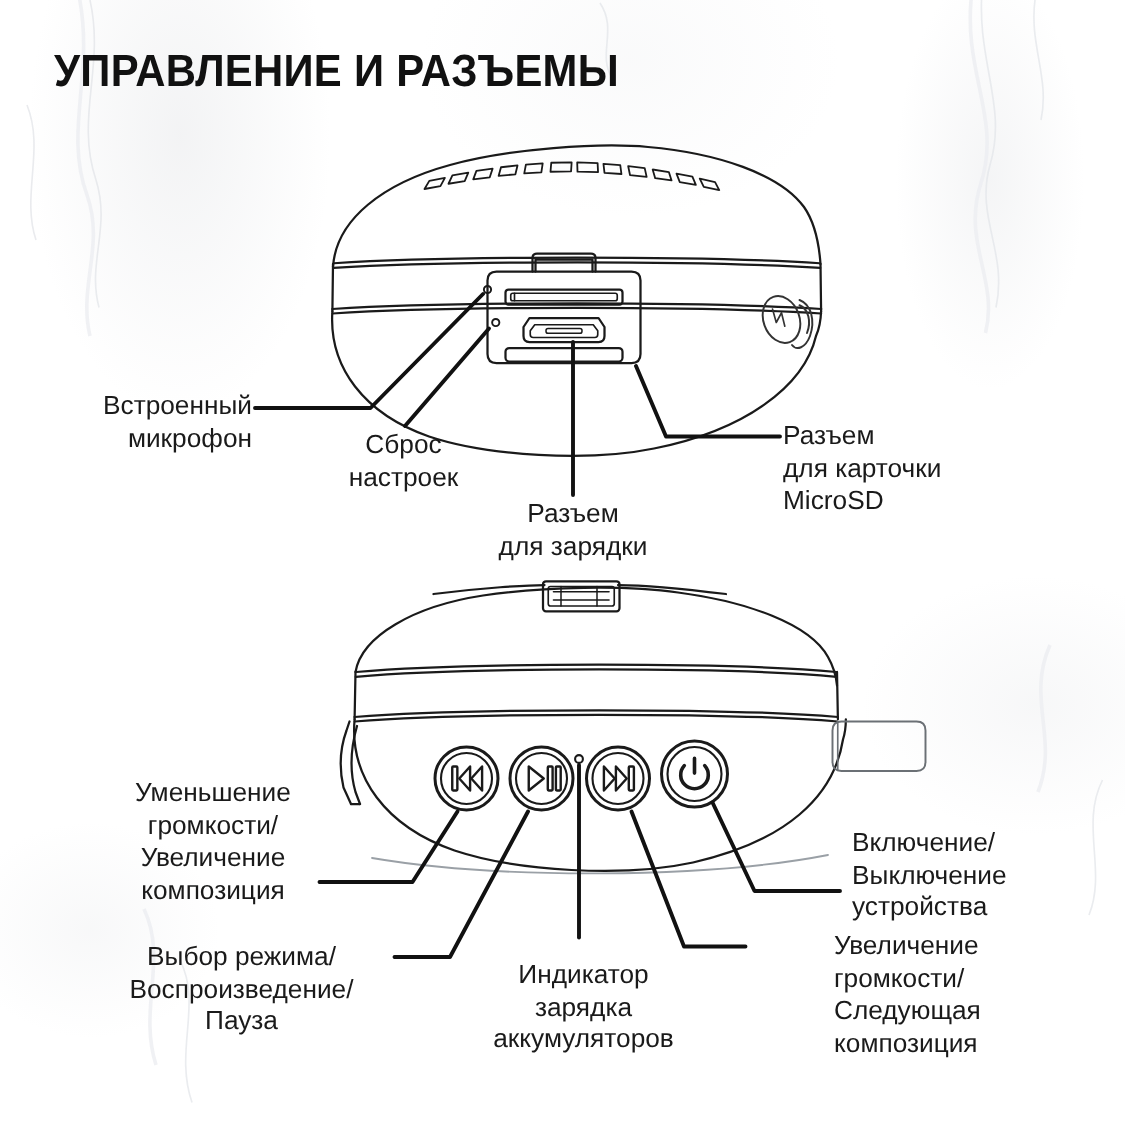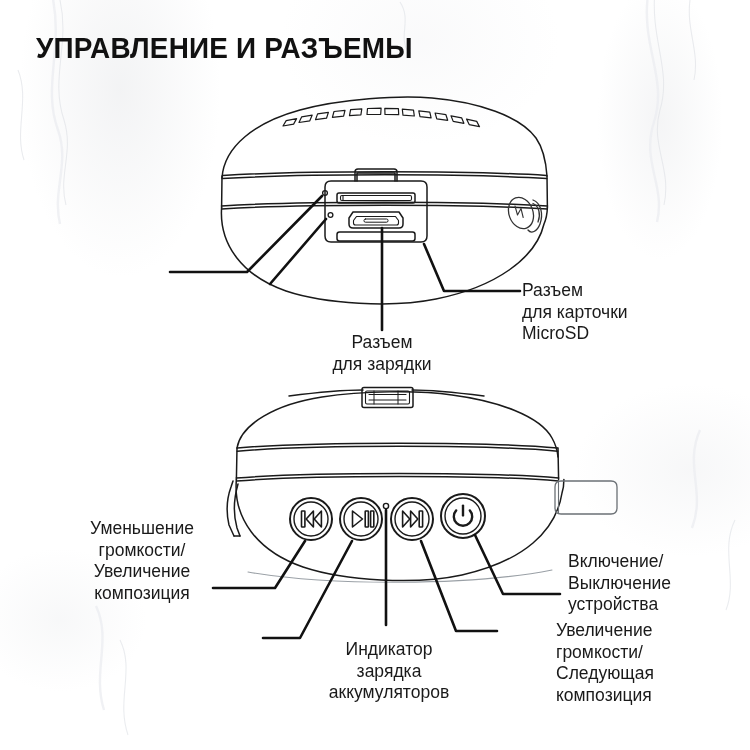--- a/index.html
+++ b/index.html
@@ -240,34 +240,41 @@
       <path d="M213 588 L275 588 L305 541"></path>
       <path d="M263 638 L300 638 L352 541"></path>
       <path d="M386 625 L386 510"></path>
       <path d="M497 631 L456 631 L421 541"></path>
       <path d="M560 594 L503 594 L475 535"></path>
     </g>
   </svg>
 
   <div id="title">УПРАВЛЕНИЕ И РАЗЪЕМЫ</div>
 
-
+  <div class="lbl r" style="left:30px;top:260px;width:138px;">Встроенный
+микрофон</div>
+
+  <div class="lbl c" style="left:200px;top:286px;width:138px;">Сброс
+настроек</div>
 
   <div class="lbl c" style="left:312px;top:332px;width:140px;">Разъем
 для зарядки</div>
 
   <div class="lbl l" style="left:522px;top:280px;width:180px;">Разъем
 для карточки
 MicroSD</div>
 
   <div class="lbl c" style="left:68px;top:518px;width:148px;">Уменьшение
 громкости/
 Увеличение
 композиция</div>
 
+  <div class="lbl c" style="left:56px;top:627px;width:210px;">Выбор режима/
+Воспроизведение/
+Пауза</div>
 
   <div class="lbl c" style="left:308px;top:639px;width:162px;">Индикатор
 зарядка
 аккумуляторов</div>
 
   <div class="lbl l" style="left:508px;top:620px;width:180px;margin-left:48px;">Увеличение
 громкости/
 Следующая
 композиция</div>
 

